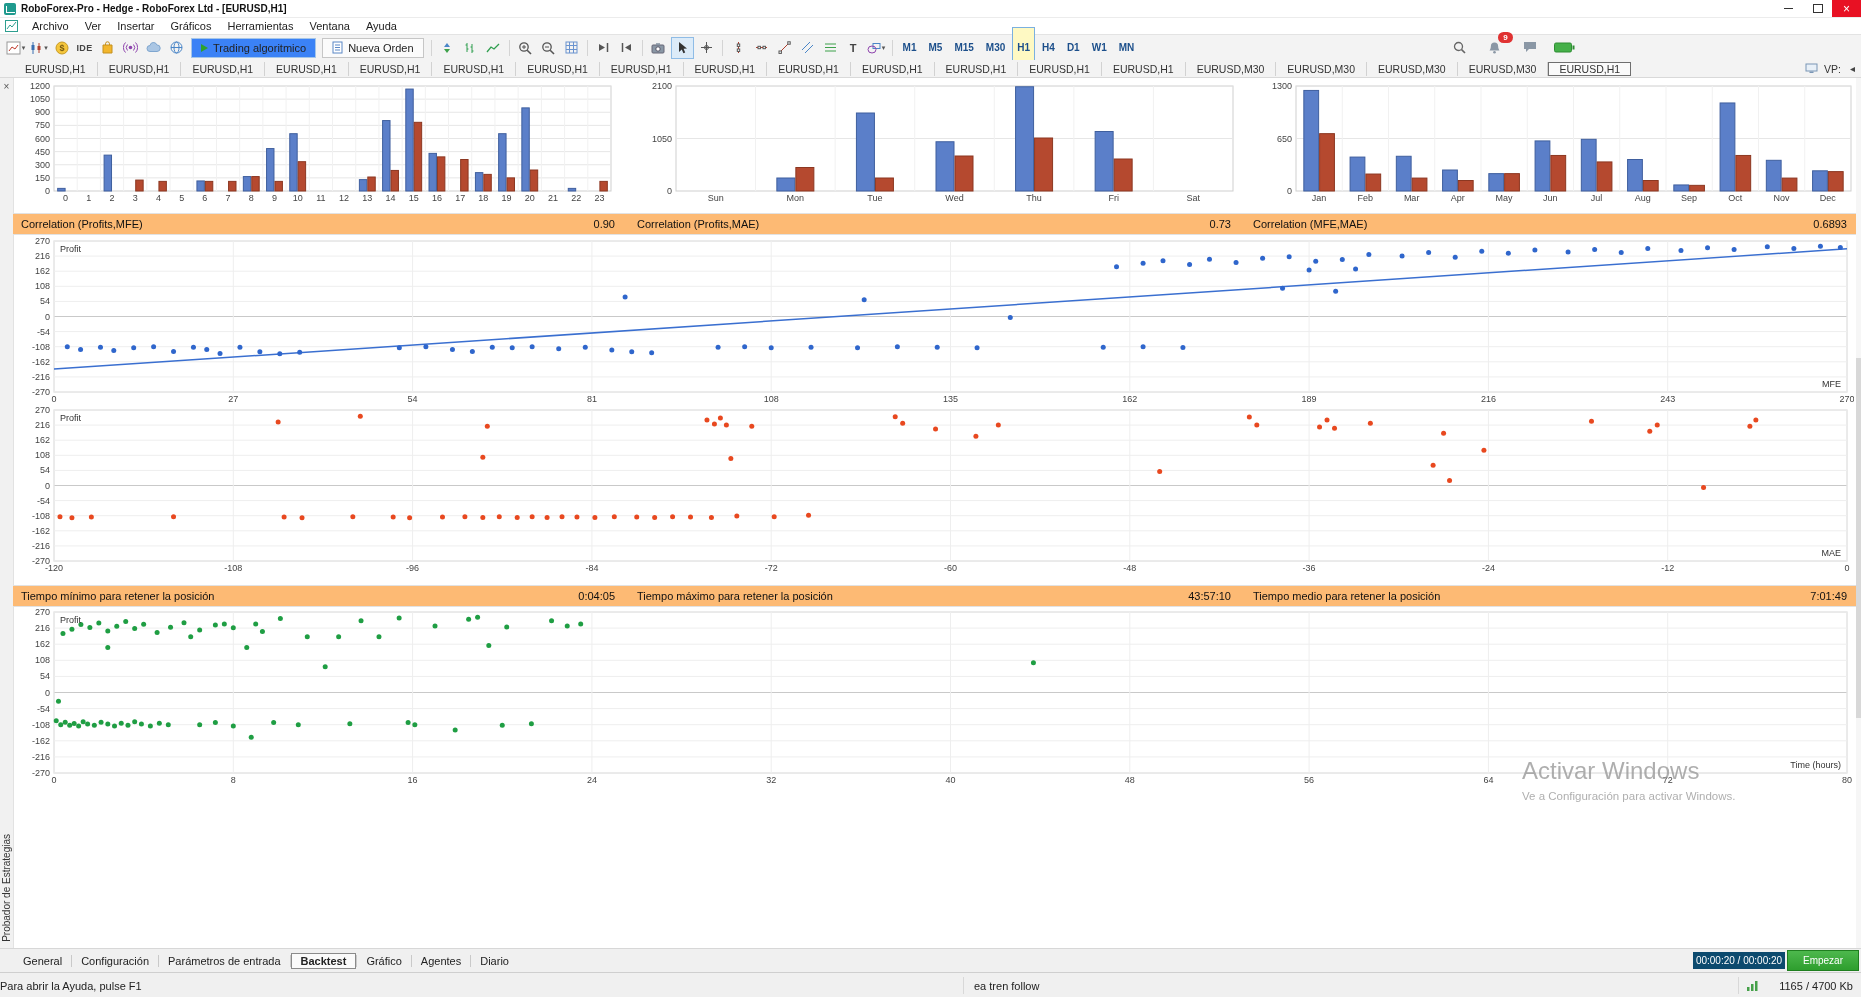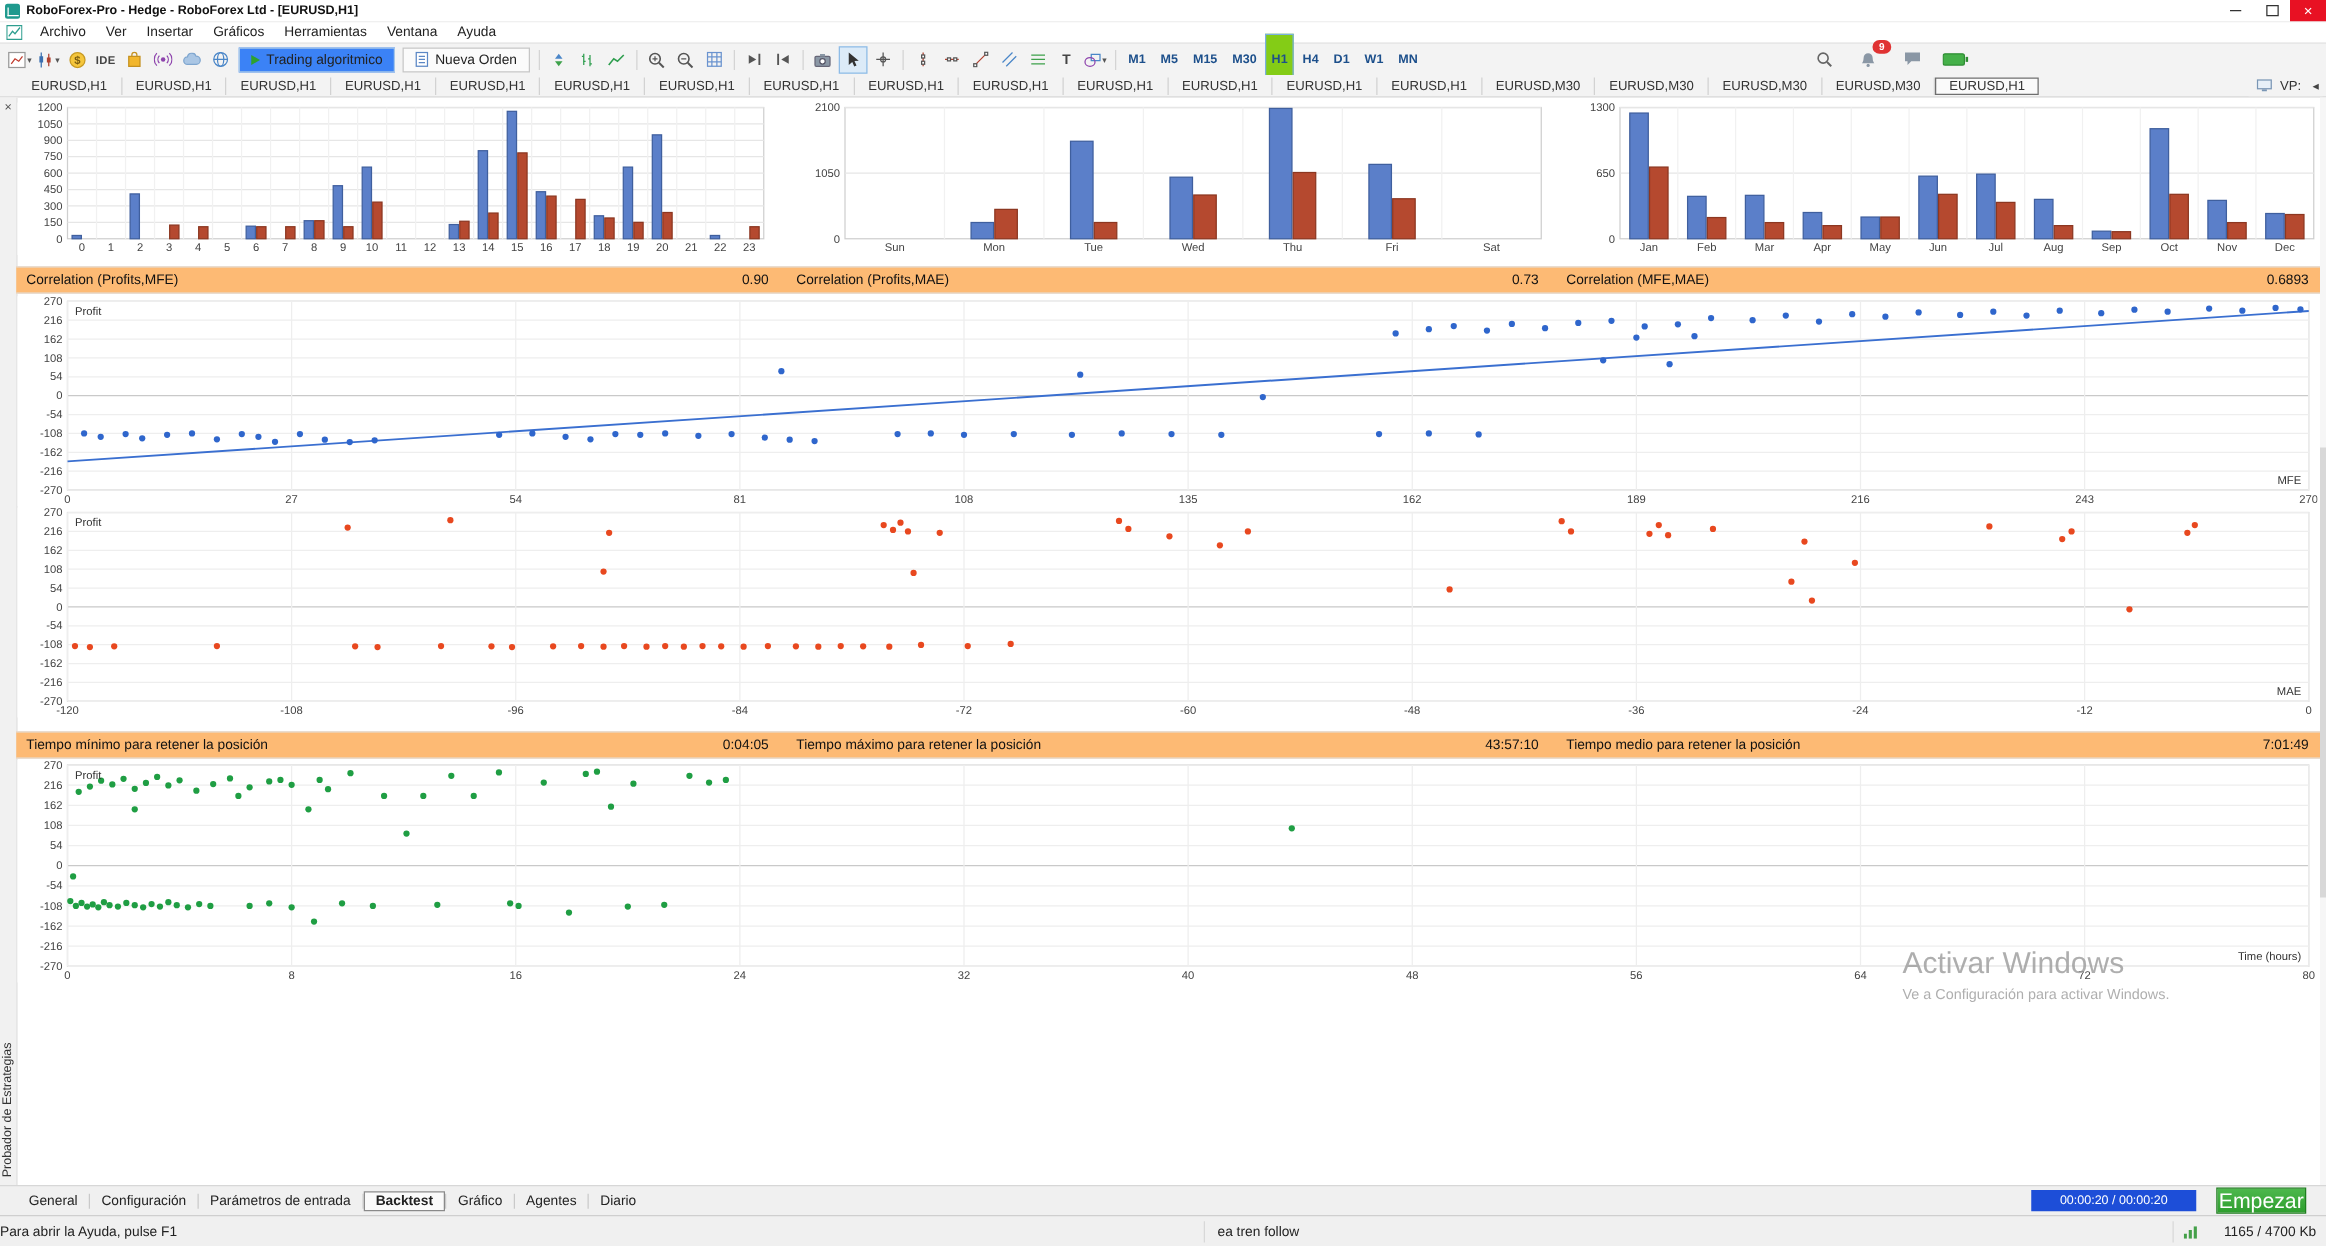--- a/index.html
+++ b/index.html
@@ -30,21 +30,21 @@
   .sep{width:1px;height:16px;background:#d4d4d4;margin:0 4px}
   .ide-label{font-size:9px;font-weight:bold;color:#444;letter-spacing:.3px}
   .algo{display:flex;align-items:center;background:#3b82f6;border:1px solid #a5c6e8;height:18px;
         padding:0 9px;font-size:11px;color:#222;margin:0 3px}
   .play{width:0;height:0;border-left:7px solid #2ea12e;border-top:4.5px solid transparent;
         border-bottom:4.5px solid transparent;margin-right:5px}
   .btn2{display:flex;align-items:center;gap:5px;background:#fbfbfb;border:1px solid #c6c6c6;height:18px;
         padding:0 9px;font-size:11px;color:#222;margin:0 3px}
   .ttool{font-size:11px;font-weight:bold;color:#444}
   .tf{font-size:10px;font-weight:bold;color:#1c4f8b;padding:3px 5px;margin:0 1px}
-  .tf.active{background:#84cc16;border:1px solid #7ab0e0;padding:14px 4px}
+  .tf.active{background:#fef9c3;border:1px solid #7ab0e0;padding:14px 4px}
   .tb-right{position:absolute;left:1448px;top:2px;height:20px;display:flex;align-items:center;gap:12px}
   .bell-wrap{position:relative;display:flex}
   .badge{position:absolute;top:-5px;right:-8px;background:#e03232;color:#fff;font-size:8px;font-weight:bold;
          border-radius:7px;height:11px;min-width:11px;line-height:11px;text-align:center;padding:0 2px}
   
   .tabsbar{position:absolute;top:60px;left:0;right:0;height:17px;background:#f3f3f3;border-bottom:1px solid #d9d9d9;
            display:flex;align-items:flex-start;padding-left:14px;font-size:10.5px}
   .tabs-scroll{display:flex;align-items:center;height:100%}
   .ctab{padding:1px 11px;color:#333;border-right:1px solid #d2d2d2;white-space:nowrap}
   .ctab.active{border:1px solid #6f6f6f;background:#fafafa;padding:0 10px}
@@ -65,24 +65,24 @@
   .vthumb{position:absolute;right:0;top:280px;width:5px;height:360px;background:#d8d8d8}
   .watermark{position:absolute;left:1522px;top:757px;z-index:9;pointer-events:none;color:#9b9b9b;opacity:.8}
   .wm1{font-size:24px}
   .wm2{font-size:11.5px;margin-top:5px}
   
   .tester-tabs{position:absolute;left:0;right:0;top:948px;height:23px;background:#f0f0f0;border-top:1px solid #d7d7d7;
                display:flex;align-items:center;font-size:11px}
   .ttab{padding:2px 9px;color:#222;white-space:nowrap}
   .ttab.active{font-weight:bold;border:1px solid #8a8a8a;background:#fafafa;padding:1px 9px}
   .tsep{width:1px;height:12px;background:#c9c9c9}
-  .progress{margin-left:auto;width:132px;height:17px;background:#1d4ed8;color:#fff;font-size:10px;
+  .progress{margin-left:auto;width:92px;height:17px;background:#0c4a6e;color:#fff;font-size:10px;
             display:flex;align-items:center;justify-content:center}
-  .start-btn{width:70px;height:19px;margin:0 16px;background:linear-gradient(#4db84d,#2e9e2e);
-             border:1px solid #1f7f1f;color:#fff;font-size:17px;display:flex;align-items:center;justify-content:center}
+  .start-btn{width:70px;height:19px;margin:0 2px;background:linear-gradient(#4db84d,#2e9e2e);
+             border:1px solid #1f7f1f;color:#fff;font-size:10px;display:flex;align-items:center;justify-content:center}
   
   .statusbar{position:absolute;left:0;right:0;top:972px;height:25px;background:#f0f0f0;border-top:1px solid #cfcfcf;
              display:flex;align-items:center;font-size:11px;color:#222}
   .sb-help{padding-left:0}
   .sb-div1{position:absolute;left:963px;top:4px;bottom:4px;width:1px;background:#d8d8d8}
   .sb-ea{position:absolute;left:974px}
   .sb-div2{position:absolute;left:1738px;top:4px;bottom:4px;width:1px;background:#d8d8d8}
   .sb-mem{position:absolute;right:8px;display:flex;align-items:center;gap:20px}
 </style>
 </head>

